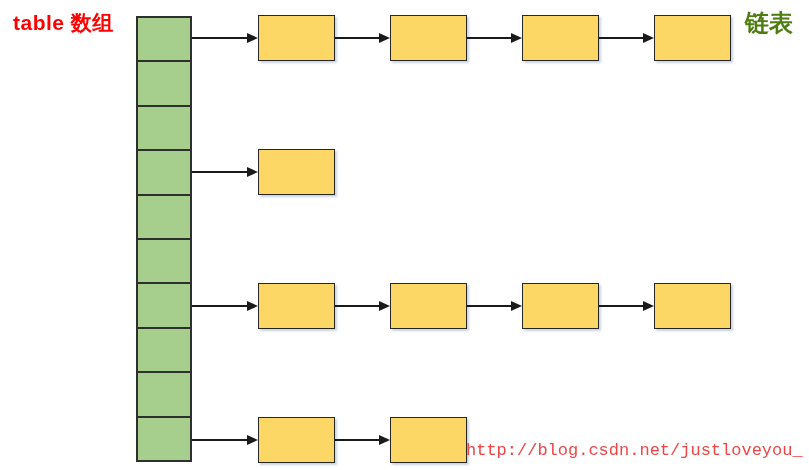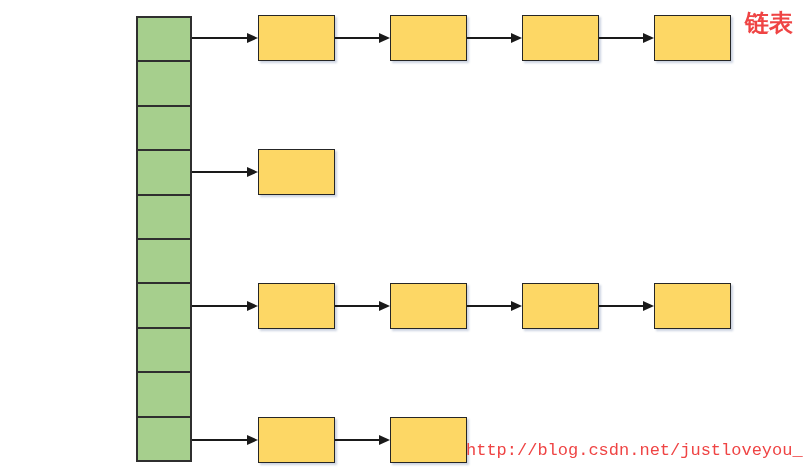--- a/index.html
+++ b/index.html
@@ -64,21 +64,22 @@
     top: 441px;
     font-family: "Liberation Mono", "DejaVu Sans Mono", monospace;
     font-size: 17px;
     white-space: nowrap;
   }
 </style>
 </head>
 <body>
 
 <div class="canvas">
-  <div class="list-label" style="color: #ef4444;">链表</div>
+  <div class="array-label" style="color: rgb(255, 0, 0);">table 数组</div>
+  <div class="list-label" style="color: #4d7c0f;">链表</div>
   <div class="array" id="array" style="left: 136px; top: 16px; width: 56px; height: 446px; background: rgb(166, 207, 141); border-color: rgb(47, 47, 47);">
       <div class="array-cell" style="border-top-color: rgb(47, 47, 47);"></div>
       <div class="array-cell" style="border-top-color: rgb(47, 47, 47);"></div>
       <div class="array-cell" style="border-top-color: rgb(47, 47, 47);"></div>
       <div class="array-cell" style="border-top-color: rgb(47, 47, 47);"></div>
       <div class="array-cell" style="border-top-color: rgb(47, 47, 47);"></div>
       <div class="array-cell" style="border-top-color: rgb(47, 47, 47);"></div>
       <div class="array-cell" style="border-top-color: rgb(47, 47, 47);"></div>
       <div class="array-cell" style="border-top-color: rgb(47, 47, 47);"></div>
       <div class="array-cell" style="border-top-color: rgb(47, 47, 47);"></div>

